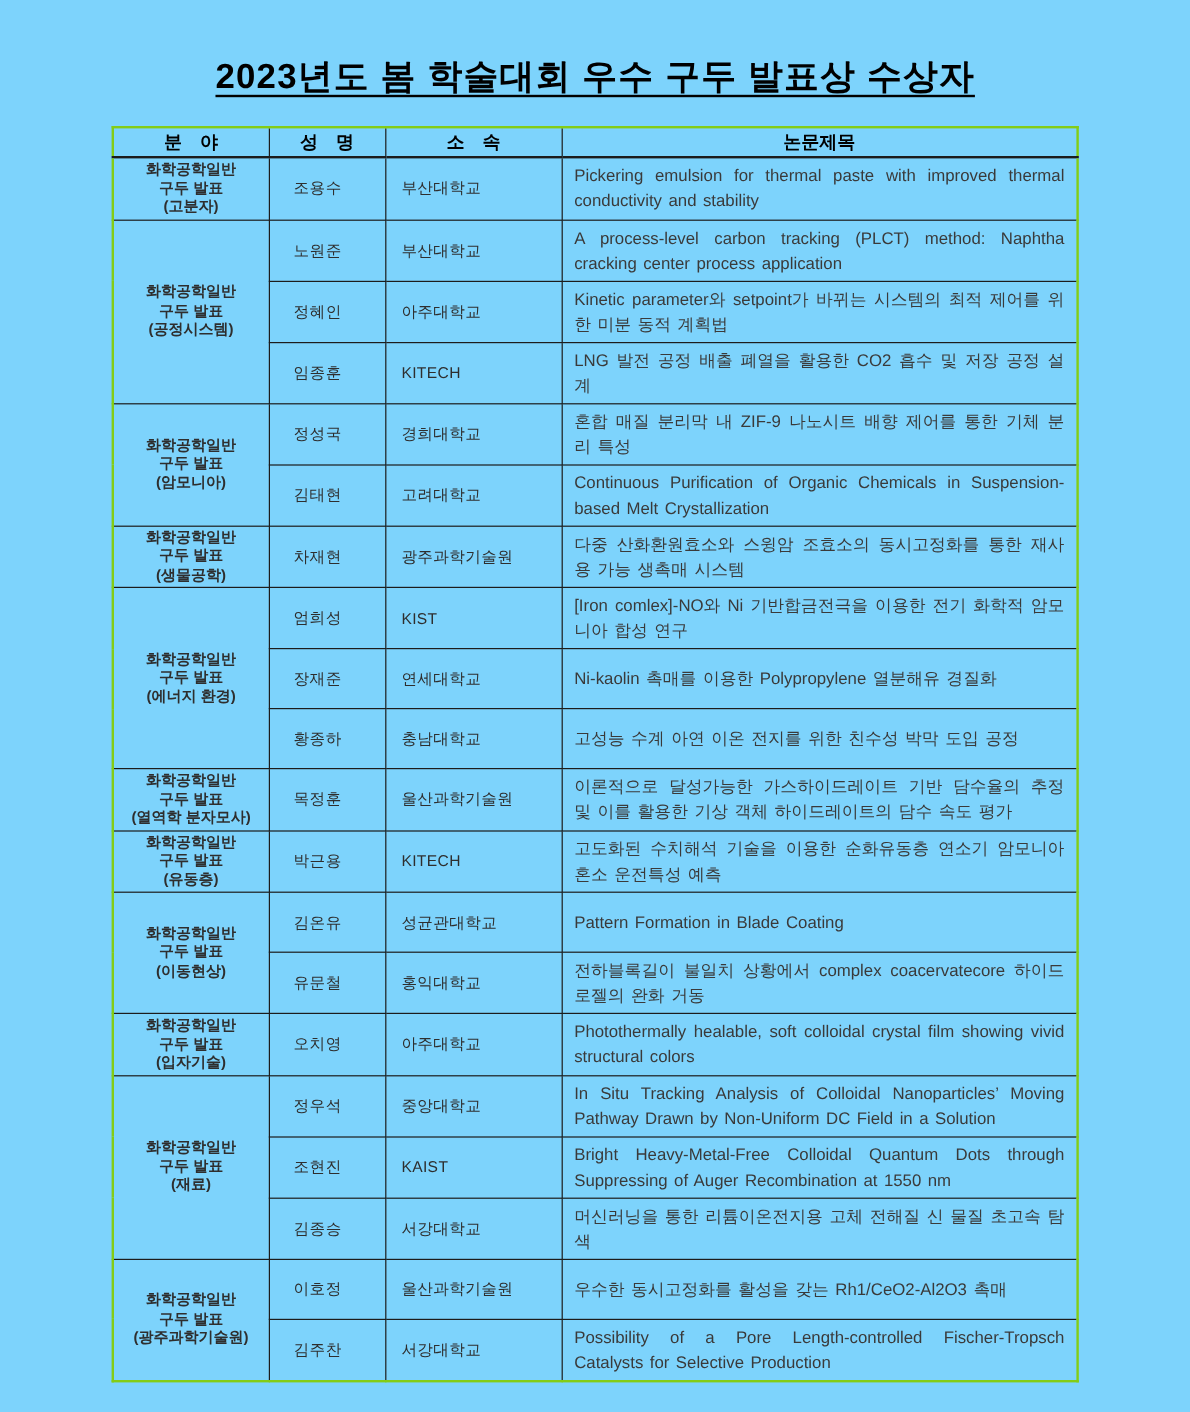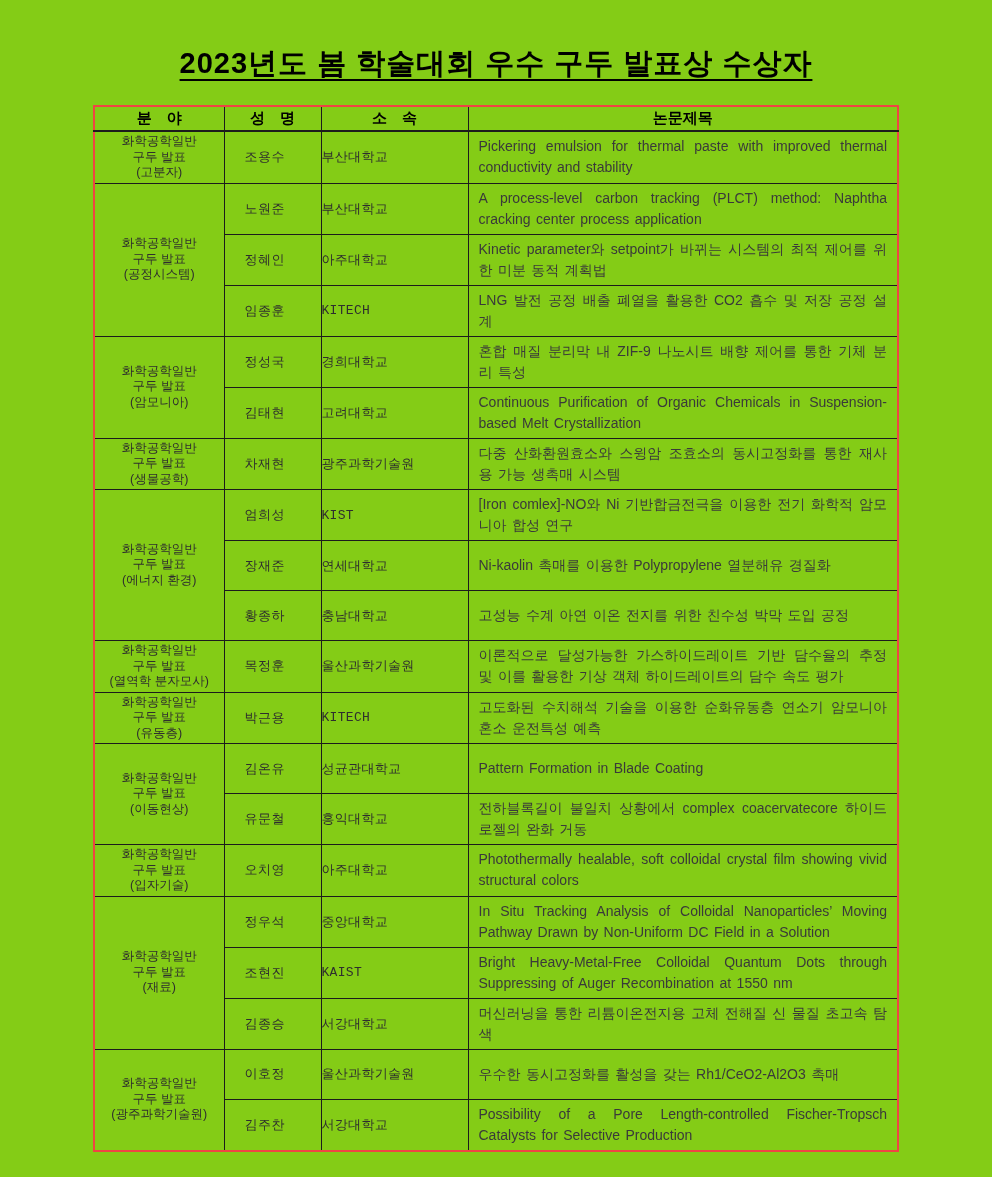--- a/index.html
+++ b/index.html
@@ -7,40 +7,40 @@
     margin: 0;
     padding: 0;
     background: #ffffff;
     width: 992px;
     height: 1177px;
     font-family: "Liberation Sans", "DejaVu Sans", sans-serif;
   }
   .page {
     width: 992px;
     height: 1177px;
-    background: #84cc16;
+    background: #7dd3fc;
     overflow: hidden;
   }
   .doc-title {
     margin: 44px 0 21px 0;
     text-align: center;
     font-size: 29px;
     font-weight: 700;
     color: #000000;
     letter-spacing: 1px;
     text-decoration: underline;
     text-decoration-thickness: 2px;
     text-underline-offset: 6px;
   }
   table.awards {
     width: 804px;
     margin: 0 auto;
     border-collapse: collapse;
     table-layout: fixed;
-    border: 2px solid #ef4444;
+    border: 2px solid #84cc16;
   }
   col.c-field { width: 130px; }
   col.c-name  { width: 97px;  }
   col.c-aff   { width: 147px; }
   col.c-title { width: 430px; }
   th {
     border: 1px solid #1c1c1c;
     border-bottom: 2px solid #1c1c1c;
     height: 25px;
     padding: 0;
@@ -64,33 +64,33 @@
     padding: 2px 1px;
     color: #2e2e2e;
   }
   td.cell-name {
     padding-left: 20px;
     font-size: 13px;
     letter-spacing: 0.5px;
     margin-left: 34px;
   }
   td.cell-aff {
+    padding-left: 13px;
     font-size: 13px;
     letter-spacing: 0.3px;
-    font-family: Liberation Mono, monospace;
   }
   td.cell-title {
     padding: 4px 10px;
     font-size: 14px;
     line-height: 21px;
     color: #3a3a3a;
     text-align: justify;
     word-spacing: 1.5px;
   }
-  .field-line { display: block; }
+  .field-line { display: block; font-weight: bold; }
 </style>
 </head>
 <body>
 
 <div class="page">
   <h1 class="doc-title">2023년도 봄 학술대회 우수 구두 발표상 수상자</h1>
 
   <table class="awards">
     <colgroup>
       <col class="c-field">

